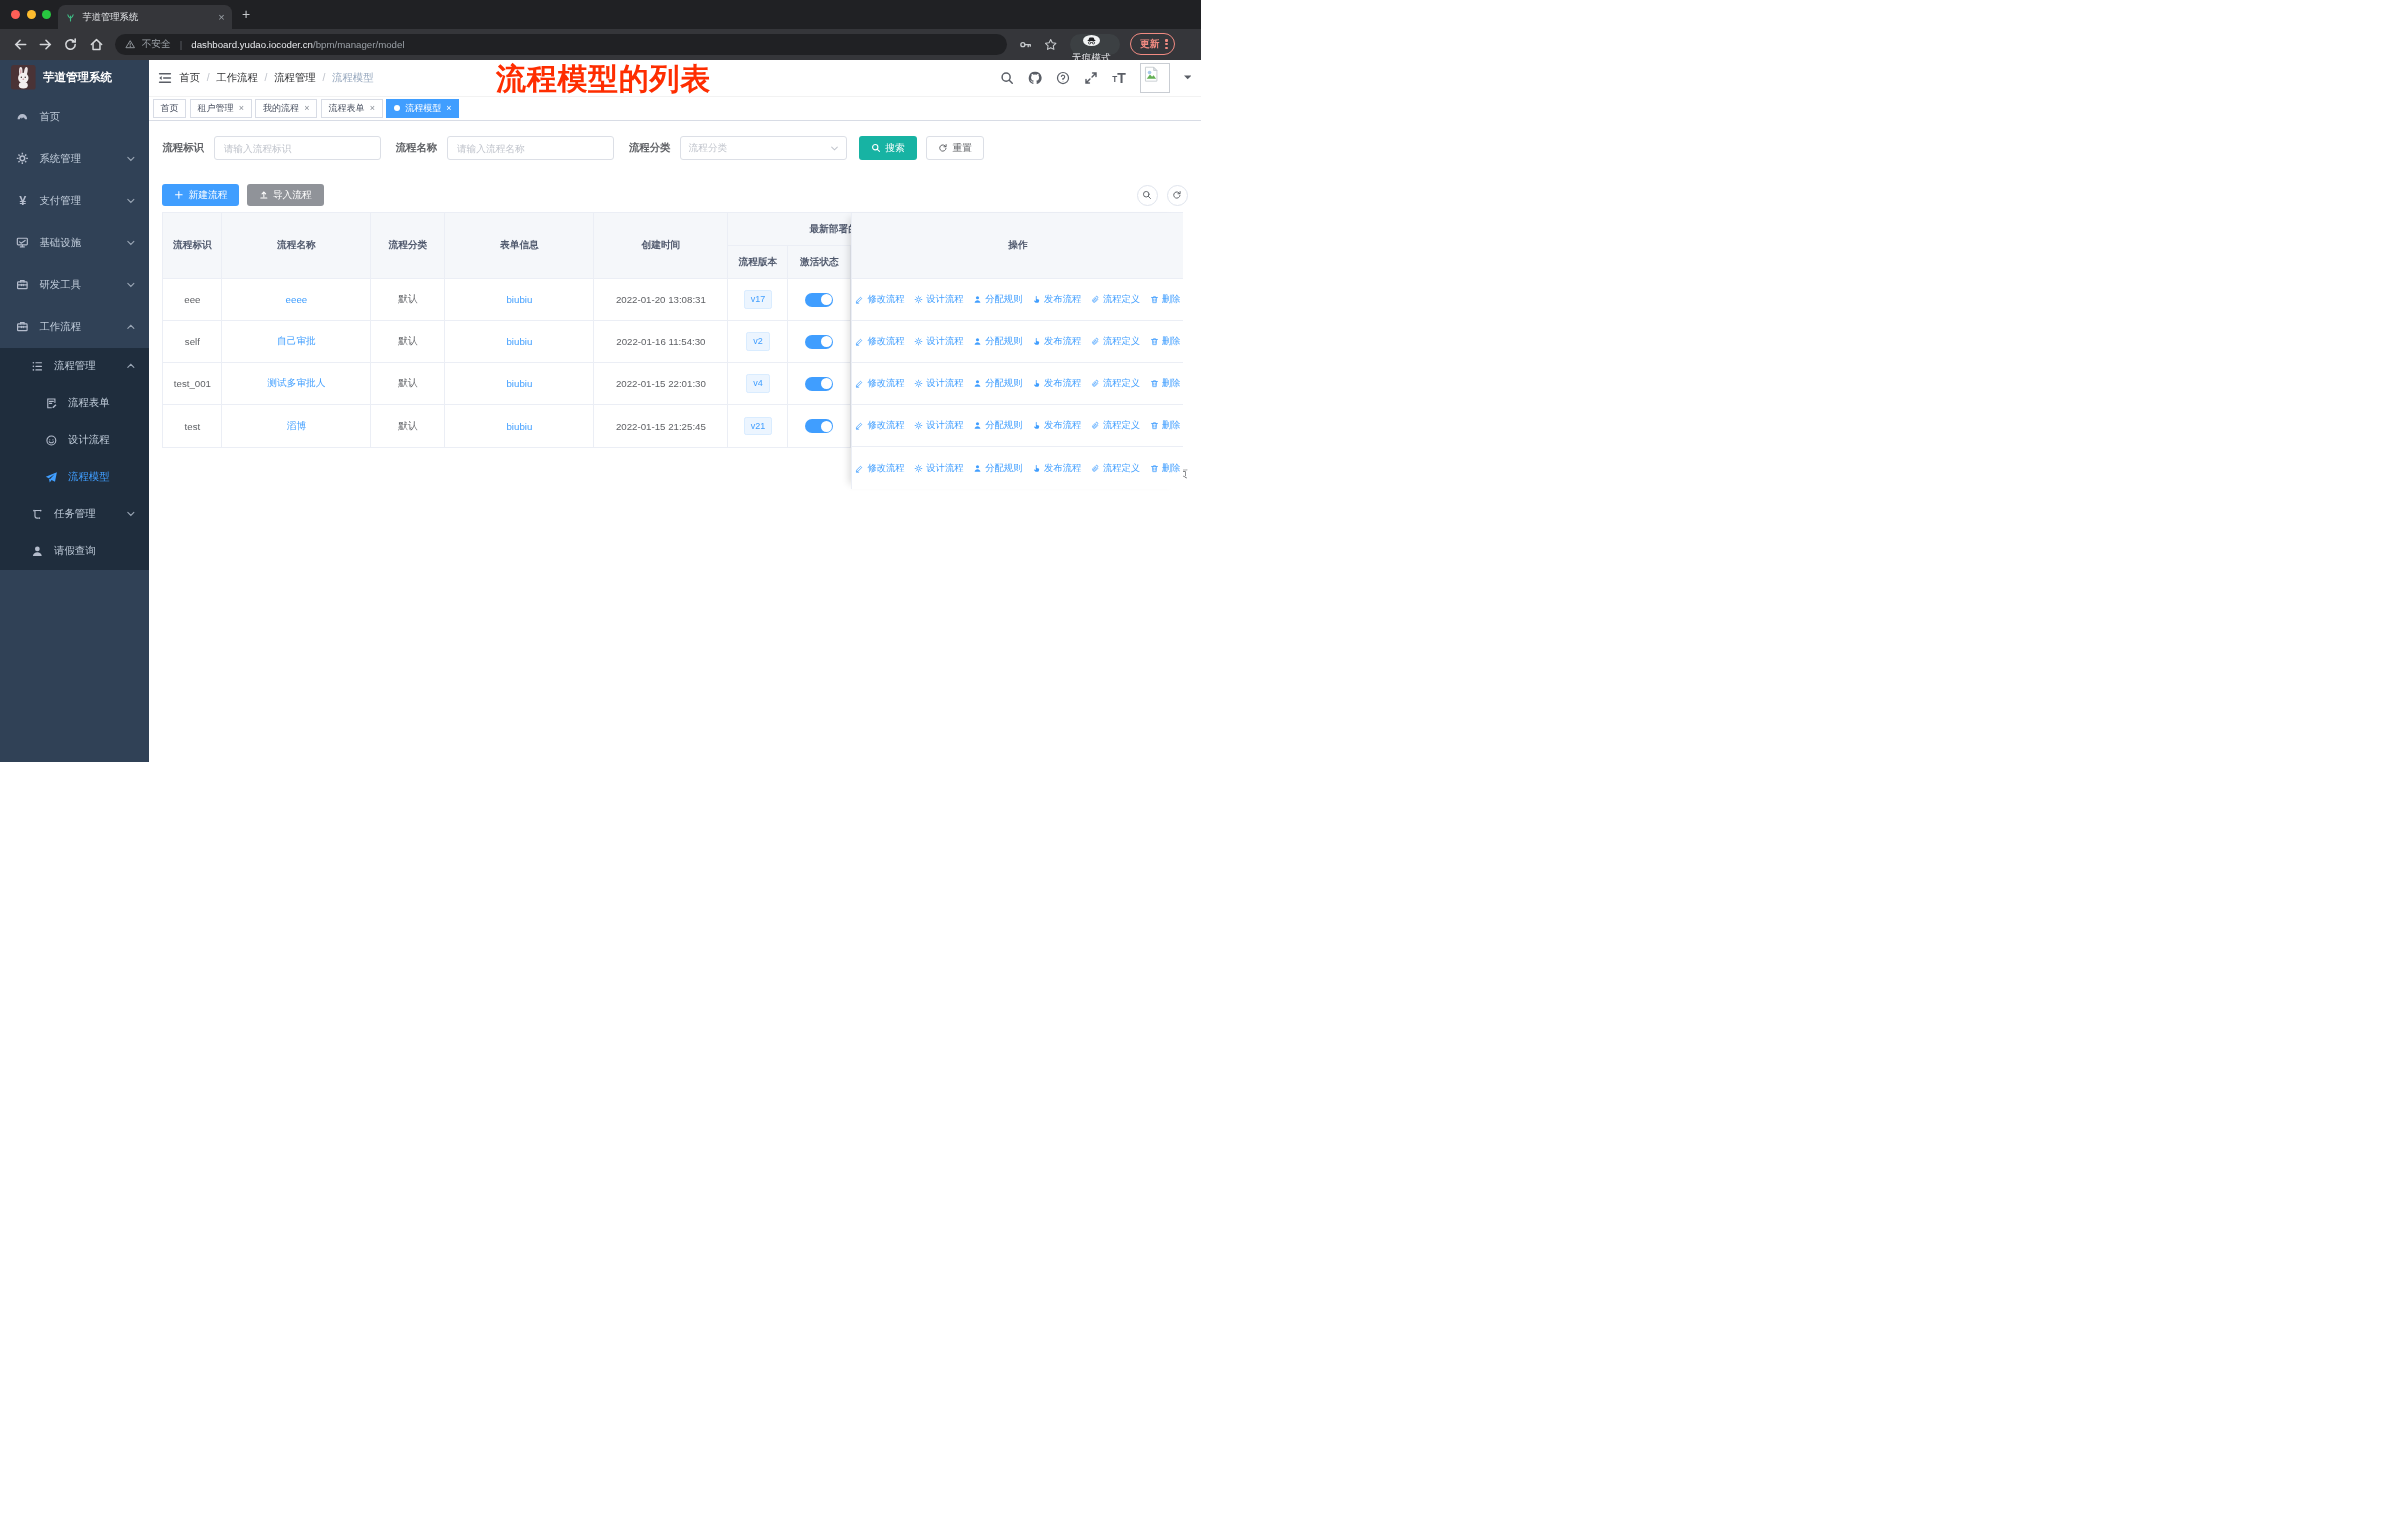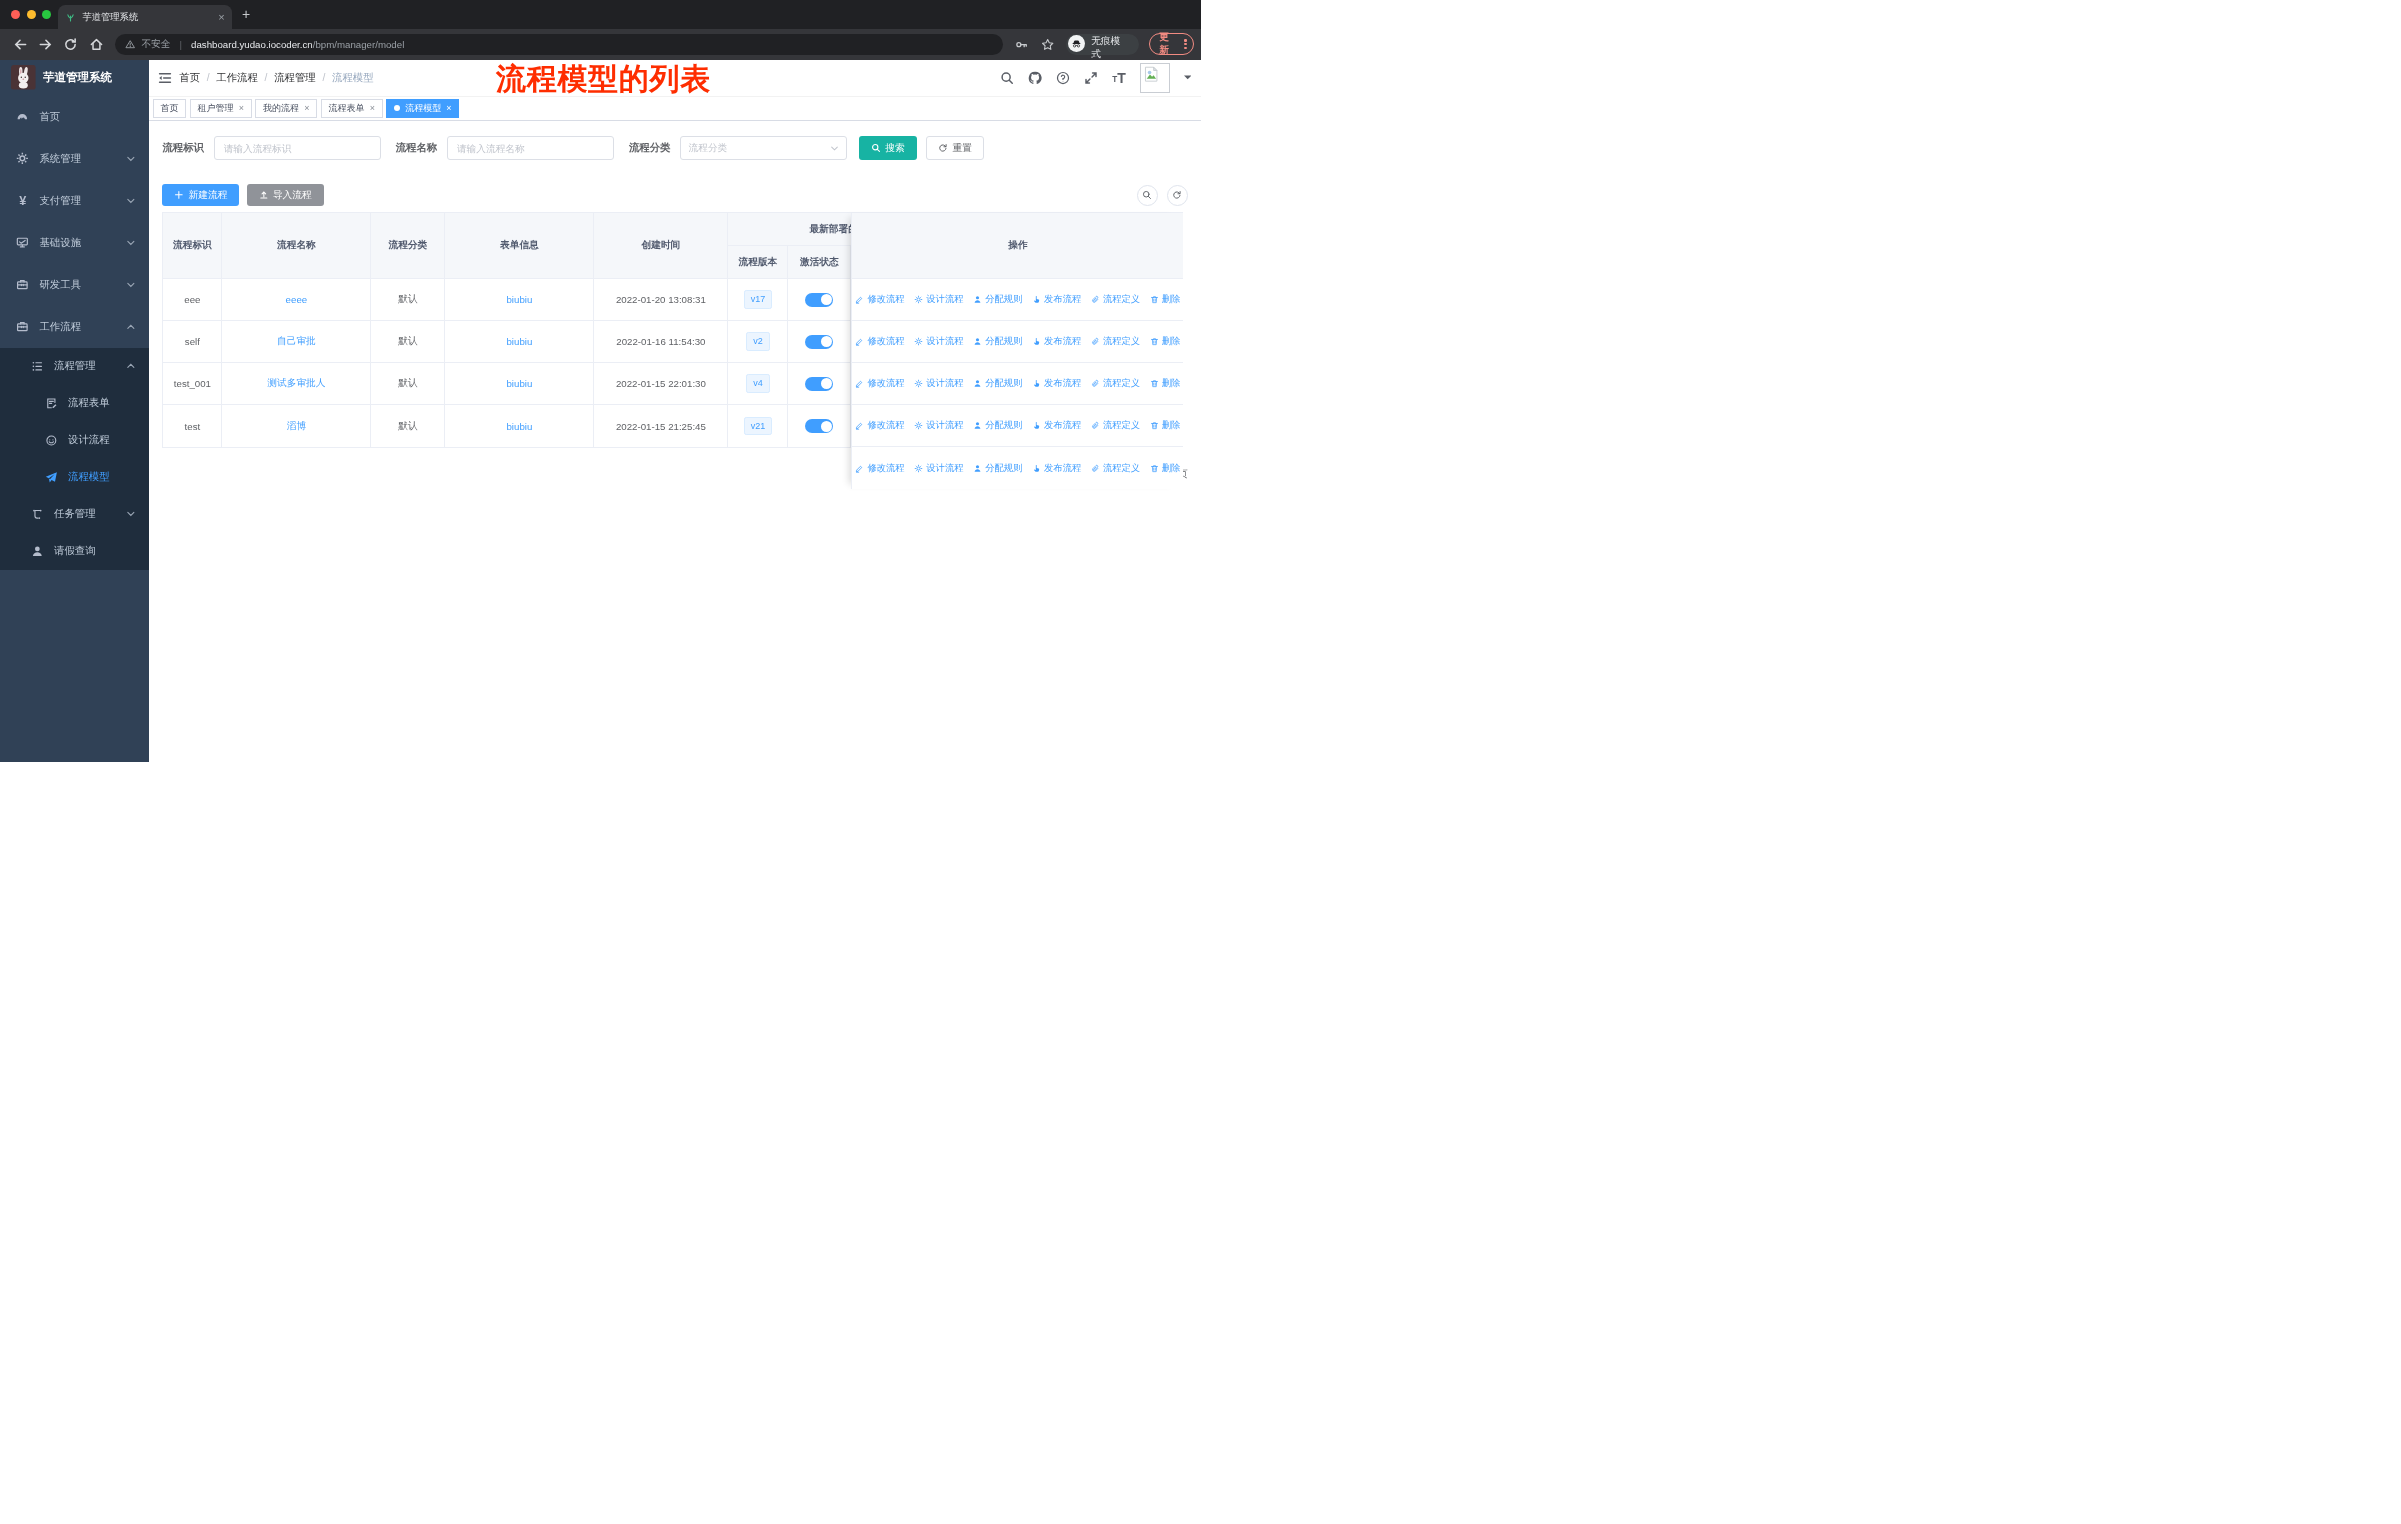--- a/index.html
+++ b/index.html
@@ -19,22 +19,22 @@
   .newtab { position:absolute; left:242px; top:7.4px; color:#c7cacd; font-size:14px; line-height:1; }
 
   .chrome-toolbar { height:30.5px; background:#35363a; display:flex; align-items:center; padding:0 7.4px; }
   .nav-ic { width:15px; height:15px; margin:0 5.2px; color:#d5d7da; }
   .url-pill { width:892px; height:21px; margin-left:6px; background:#202124; border-radius:10.4px;
     display:flex; align-items:center; padding:0 10.4px; gap:6px; color:#9aa0a6; font-size:9.7px; }
   .url-sep { color:#5f6368; margin:0 3px; }
   .url-domain { color:#e8eaed; }
   .url-path { color:#9aa0a6; }
   .tb-ic { width:13.4px; height:13.4px; color:#c7cacd; margin-left:12px; }
-  .incog { display:flex; align-items:flex-start; gap:6px; background:#3c4043; border-radius:10.4px;
-    height:21px; padding:1.5px 9px 1.5px 2.2px; margin-left:12px; color:#e8eaed; font-size:9.7px; }
+  .incog { display:flex; align-items:center; gap:6px; background:#3c4043; border-radius:10.4px;
+    height:21px; padding:1.5px 9px 1.5px 2.2px; margin-left:12px; color:#e8eaed; font-size:9.7px;flex-direction:column; }
   .incog-circle { width:17px; height:17px; border-radius:50%; background:#f1f3f4; display:flex;
     align-items:center; justify-content:center; }
   .update-pill { display:flex; align-items:center; gap:6px; border:1.5px solid #f28b82; border-radius:11px;
     height:21.6px; padding:0 6px 0 9px; margin-left:10.4px; color:#f28b82; font-size:9.7px; font-weight:bold; }
   .dots i { display:block; width:2.2px; height:2.2px; border-radius:50%; background:#f28b82; margin:1.5px auto; }
 
   
   .app { display:flex; height:703px; position:relative; background:#fff; }
 
   

